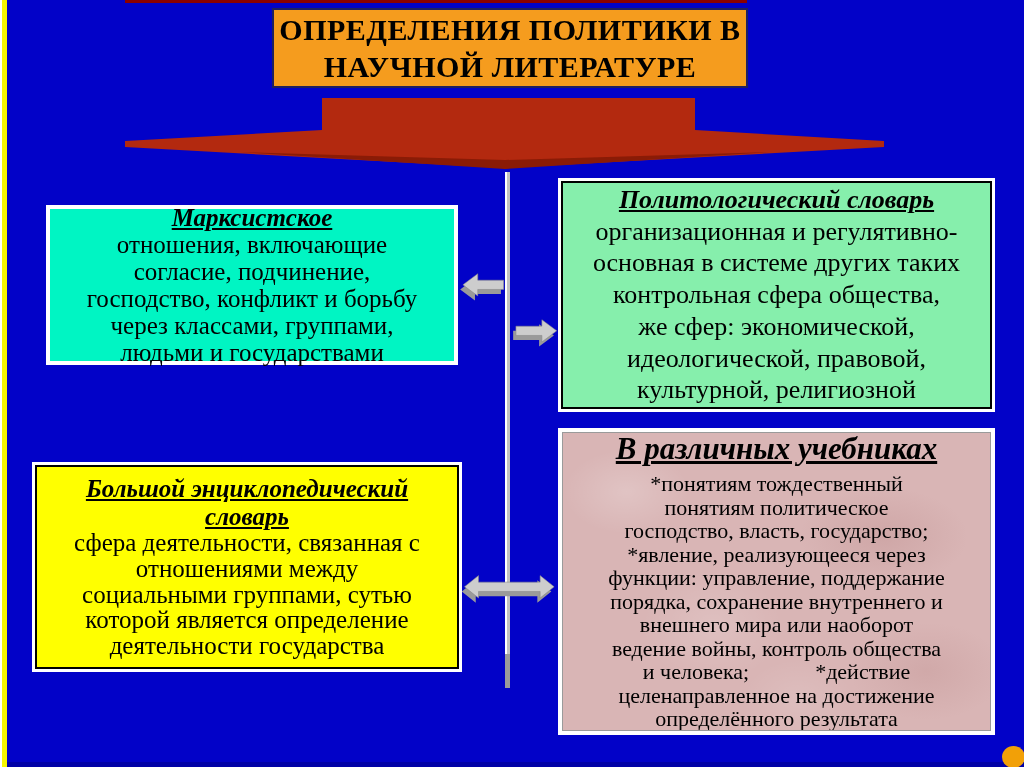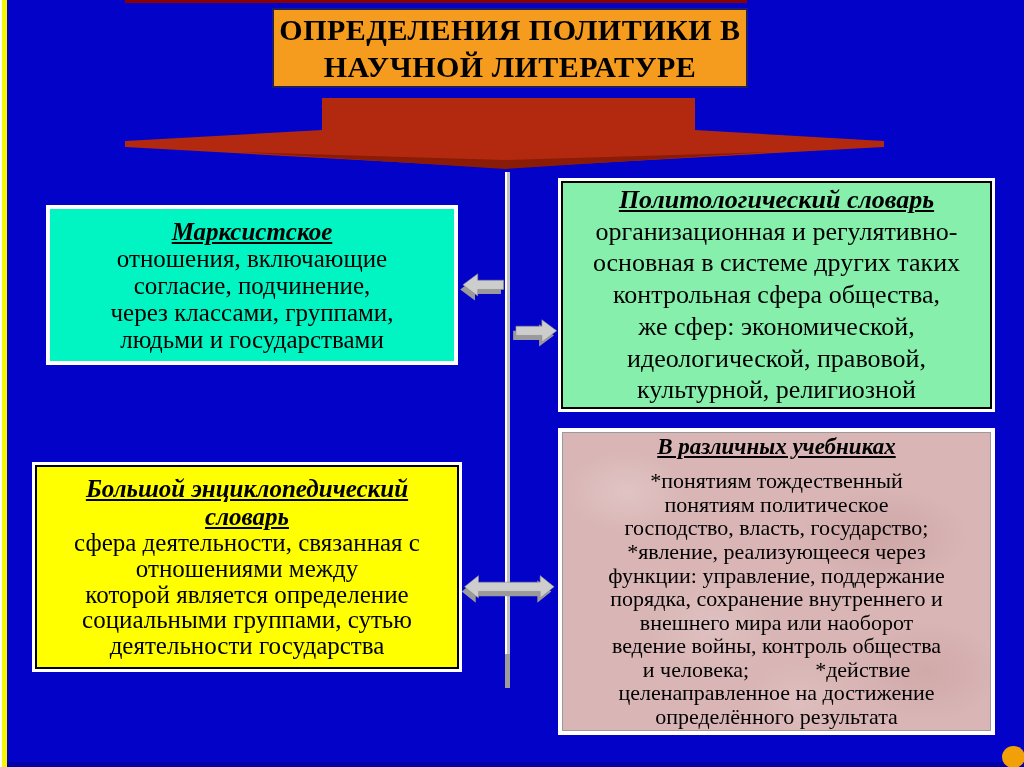--- a/index.html
+++ b/index.html
@@ -64,21 +64,21 @@
     border:4px solid #ffffff;outline:1px solid #9a9a9a;outline-offset:-5px;
     font-size:22px;line-height:1.07;
     background:
       radial-gradient(90px 60px at 15% 20%, rgba(255,255,255,.20), rgba(255,255,255,0) 70%),
       radial-gradient(120px 70px at 75% 35%, rgba(160,100,100,.18), rgba(160,100,100,0) 70%),
       radial-gradient(100px 80px at 35% 65%, rgba(255,255,255,.15), rgba(255,255,255,0) 70%),
       radial-gradient(110px 70px at 85% 80%, rgba(160,100,100,.15), rgba(160,100,100,0) 70%),
       radial-gradient(80px 60px at 55% 90%, rgba(255,255,255,.12), rgba(255,255,255,0) 70%),
       #d9b5b5;
   }
-  .box-textbooks .box-title{font-size:23px;}
+  .box-textbooks .box-title{font-size:31px;}
   .gap{height:10px;}
 
   .orange-dot{position:absolute;left:1002px;top:746px;width:23px;height:22px;
     border-radius:50%;background:#f2a007;}
 </style>
 </head>
 <body>
 
 <div class="slide">
 
@@ -112,20 +112,21 @@
 
   <svg class="arrow-svg" style="left:456px;top:570px" width="102" height="42" viewBox="-5 0 105 45">
     <polygon points="2,18 17,6 17,13 83,13 83,6 98,18 83,30 83,23 17,23 17,30" transform="translate(-3,5)" fill="#9a9a9a"></polygon>
     <polygon points="2,18 17,6 17,13 83,13 83,6 98,18 83,30 83,23 17,23 17,30" fill="#cdcdcd" stroke="#868686" stroke-width="0.6"></polygon>
   </svg>
 
   <div class="dbox box-marxist">
     <div class="ln box-title">Марксистское</div>
     <div class="ln">отношения, включающие</div>
     <div class="ln">согласие, подчинение,</div>
+    <div class="ln">господство, конфликт и борьбу</div>
     <div class="ln">через классами, группами,</div>
     <div class="ln">людьми и государствами</div>
   </div>
 
   <div class="dbox box2 box-politological">
     <div class="box2-in">
       <div class="ln box-title">Политологический словарь</div>
       <div class="ln">организационная и регулятивно-</div>
       <div class="ln">основная в системе других таких</div>
       <div class="ln">контрольная сфера общества,</div>
@@ -134,22 +135,22 @@
       <div class="ln">культурной, религиозной</div>
     </div>
   </div>
 
   <div class="dbox box2 box-encyclopedic">
     <div class="box2-in">
       <div class="ln box-title">Большой энциклопедический</div>
       <div class="ln box-title">словарь</div>
       <div class="ln">сфера деятельности, связанная с</div>
       <div class="ln">отношениями между</div>
+      <div class="ln">социальными группами, сутью</div>
       <div class="ln">которой является определение</div>
-      <div class="ln">социальными группами, сутью</div>
       <div class="ln">деятельности государства</div>
     </div>
   </div>
 
   <div class="dbox box-textbooks">
     <div class="ln box-title">В различных учебниках</div>
     <div class="gap"></div>
     <div class="ln">*понятиям тождественный</div>
     <div class="ln">понятиям политическое</div>
     <div class="ln">господство, власть, государство;</div>

